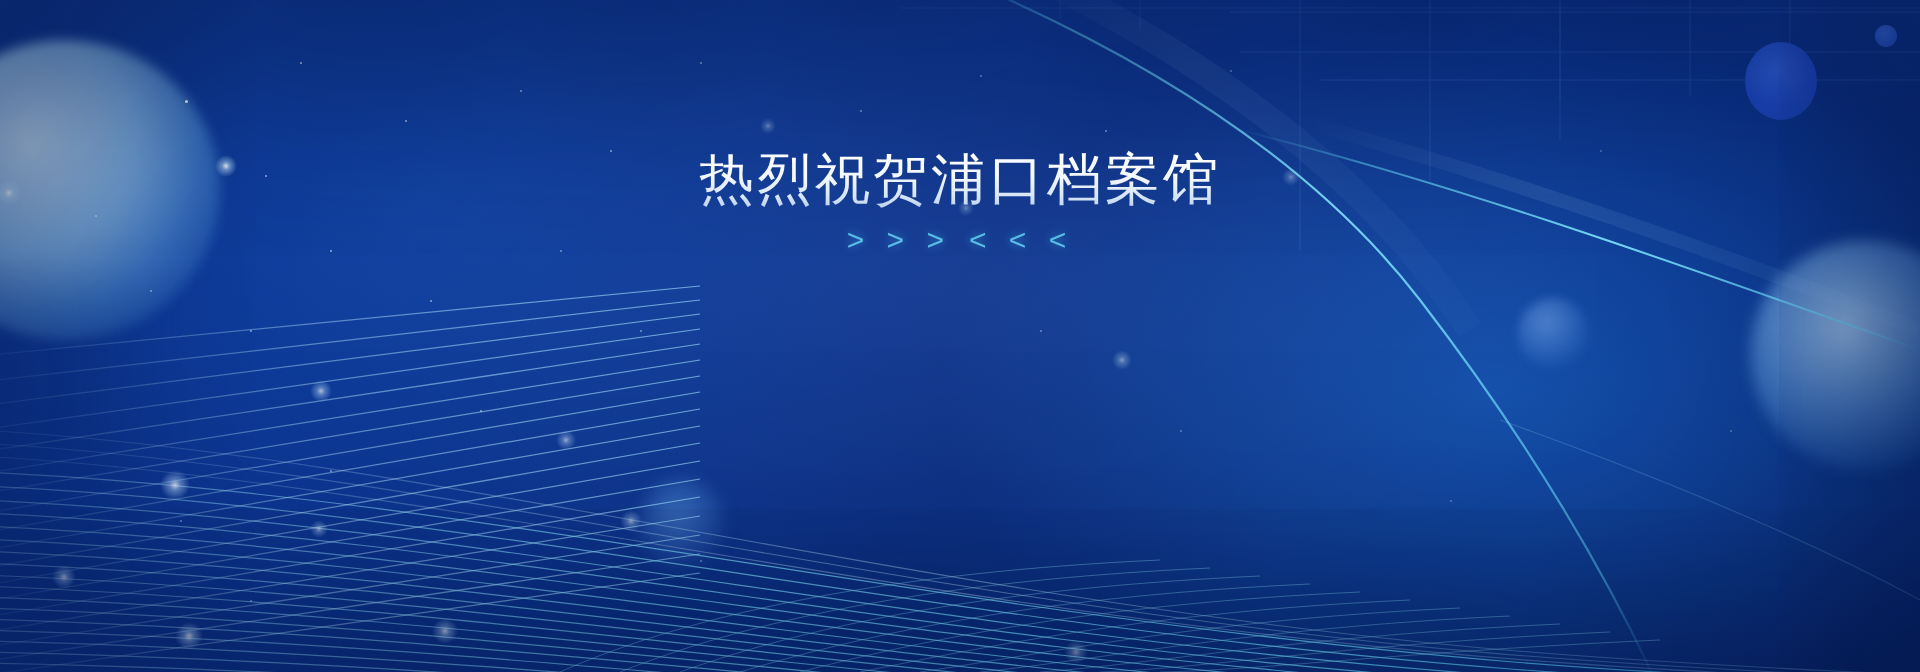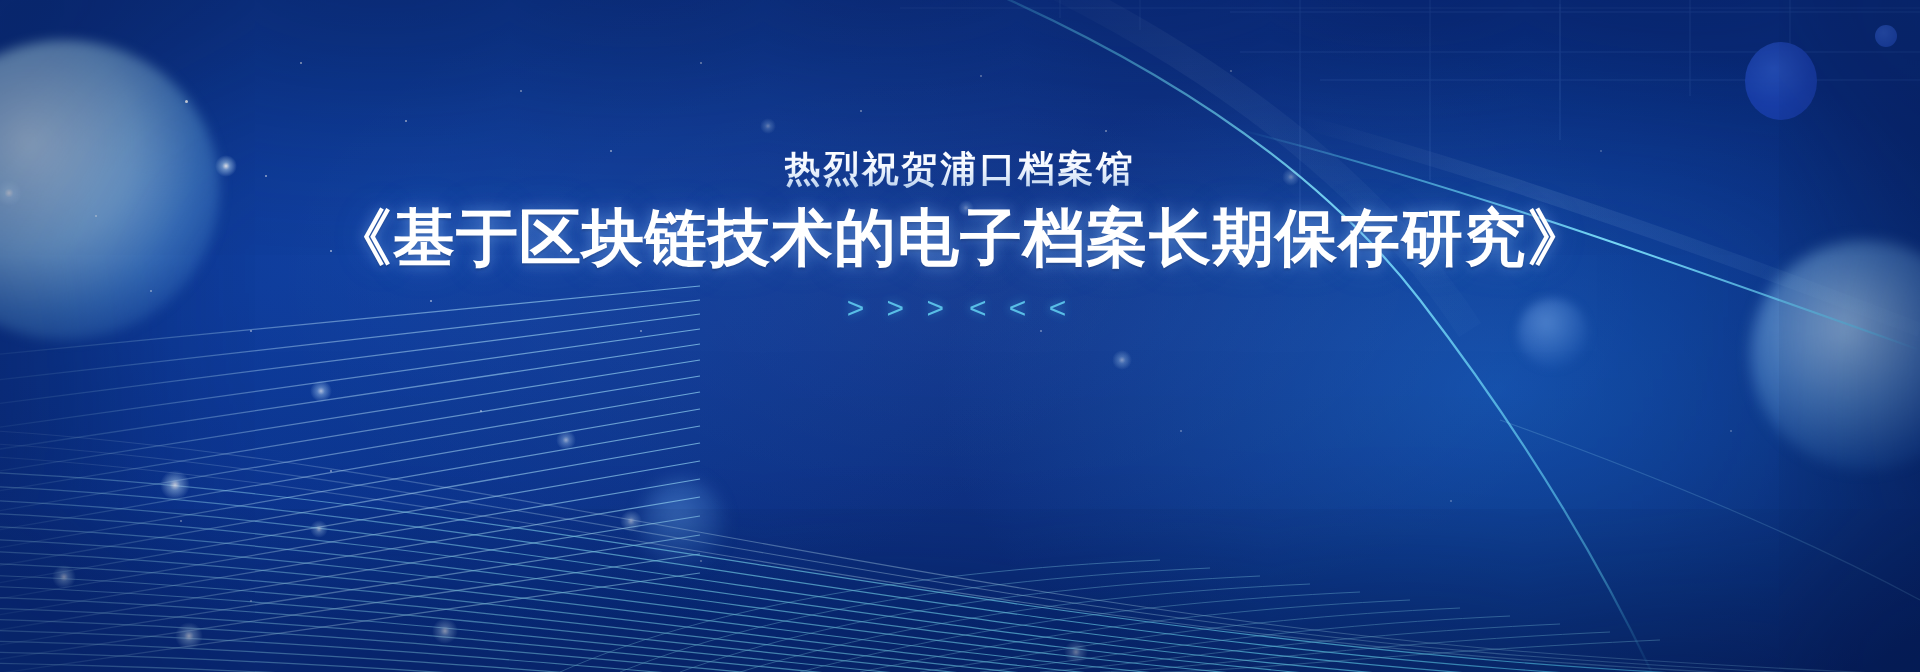--- a/index.html
+++ b/index.html
@@ -57,21 +57,21 @@
   
   .layer{position:absolute;inset:0;width:1920px;height:672px;pointer-events:none;}
 
   
   .content{
     position:absolute;left:0;right:0;top:148px;
     display:flex;flex-direction:column;align-items:center;
     text-align:center;
   }
   .line1{
-    font-size:36px;line-height:1.15;letter-spacing:3px;font-weight:700;
+    font-size:55px;line-height:1.15;letter-spacing:3px;font-weight:400;
     background:linear-gradient(180deg,#ffffff 0%,#f2f7ff 45%,#cfe0f6 78%,#a9c4e6 100%);
     -webkit-background-clip:text;background-clip:text;color:transparent;
     text-shadow:0 0 1px rgba(255,255,255,.15);
     margin-bottom:12px;
     white-space:nowrap;
   }
   .line2{
     font-size:62px;line-height:1.18;letter-spacing:1px;font-weight:700;
     color:#ffffff;
     text-shadow:0 0 14px rgba(150,200,255,.45), 0 0 34px rgba(90,160,255,.30), 0 2px 2px rgba(6,30,90,.45);
@@ -282,21 +282,20 @@
     <span class="glow" style="left:1064px;top:640px;width:24px;height:24px;opacity:.6;"></span>
   </div>
 
   <div class="haze"></div>
   <div class="vignette"></div>
 
   <div class="content">
 
     <div class="line1">热烈祝贺浦口档案馆</div>
 
-    <div class="line2">《基于区块链技术的电子档案长期保存研究》</div>
 
     <div class="line3-row">
       <span class="chev left">&gt; &gt; &gt;</span>
       <span class="chev right">&lt; &lt; &lt;</span>
     </div>
 
   </div>
 
 </div>
 

